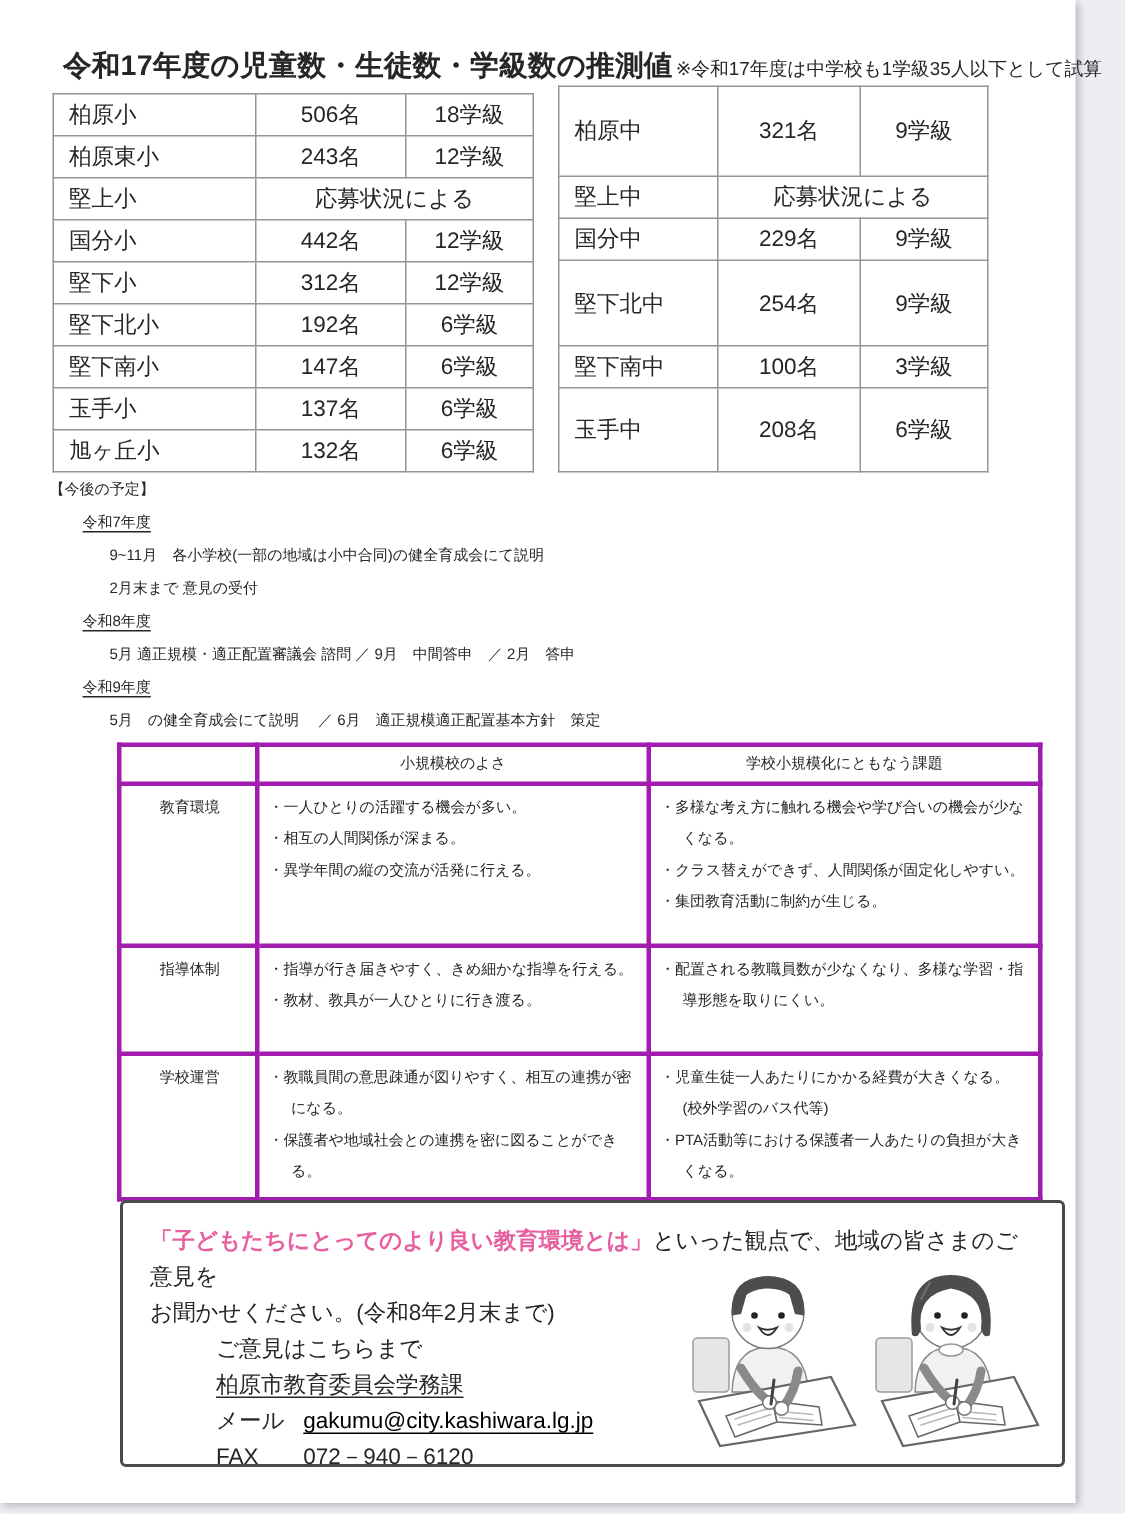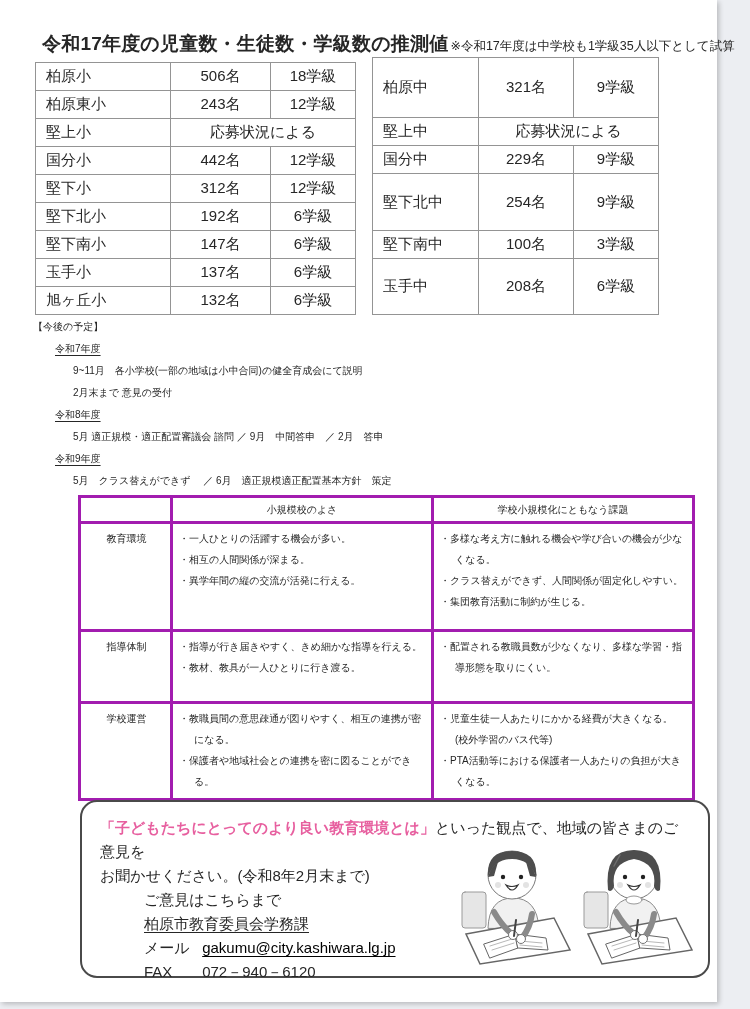--- a/index.html
+++ b/index.html
@@ -48,21 +48,21 @@
     vertical-align:top; line-height:21px;margin-left:48px;
   }
   table.comparison th { text-align:center; height:26px; vertical-align:middle; padding:0; }
   table.comparison td { padding:4px 6px 6px 6px; }
   td.cat { text-align:center; padding-left:8px !important; }
   .bullets div { padding-left:15px; text-indent:-15px; }
 
   
   .feedback-box {
     position:absolute; left:80px; top:800px; width:630px; height:178px;
-    border:2px solid #4a4a4a; border-radius:17px;
+    border:2px solid #4a4a4a; border-radius:4px;
     padding:14px 18px 0 18px; font-size:15px; background:#fff;
   }
   .feedback-box p { line-height:24px; }
   .fb-indent { margin-left:44px; }
   .pink-quote { font-weight:bold; }
   .dept { text-decoration:underline; text-underline-offset:3px; }
   .mail-link { text-decoration:underline; text-underline-offset:3px; cursor:pointer; }
   .label { display:inline-block; min-width:54px; }
   .kids { position:absolute; right:14px; bottom:2px; }
 </style>
@@ -169,21 +169,21 @@
     </table>
 
   <div class="schedule">
     <div class="sch-heading">【今後の予定】</div>
     <div class="sch-year">令和7年度</div>
     <div class="sch-line">9~11月　各小学校(一部の地域は小中合同)の健全育成会にて説明</div>
     <div class="sch-line">2月末まで  意見の受付</div>
     <div class="sch-year">令和8年度</div>
     <div class="sch-line">5月  適正規模・適正配置審議会  諮問  ／  9月　中間答申　／  2月　答申</div>
     <div class="sch-year">令和9年度</div>
-    <div class="sch-line">5月　クラス替えができず　 ／  6月　適正規模適正配置基本方針　策定</div>
+    <div class="sch-line">5月　の健全育成会にて説明　 ／  6月　適正規模適正配置基本方針　策定</div>
   </div>
 
   <table class="comparison">
     <colgroup>
         <col style="width:92px">
         <col style="width:261px">
         <col style="width:261px">
       </colgroup>
     <tbody>
         <tr>

